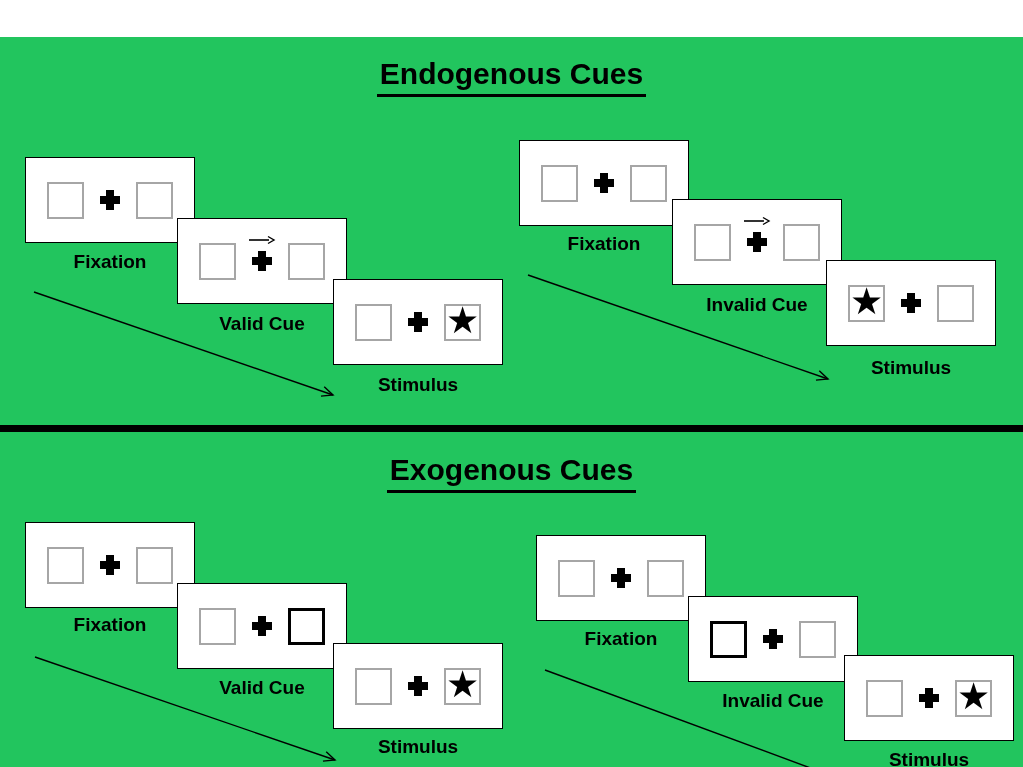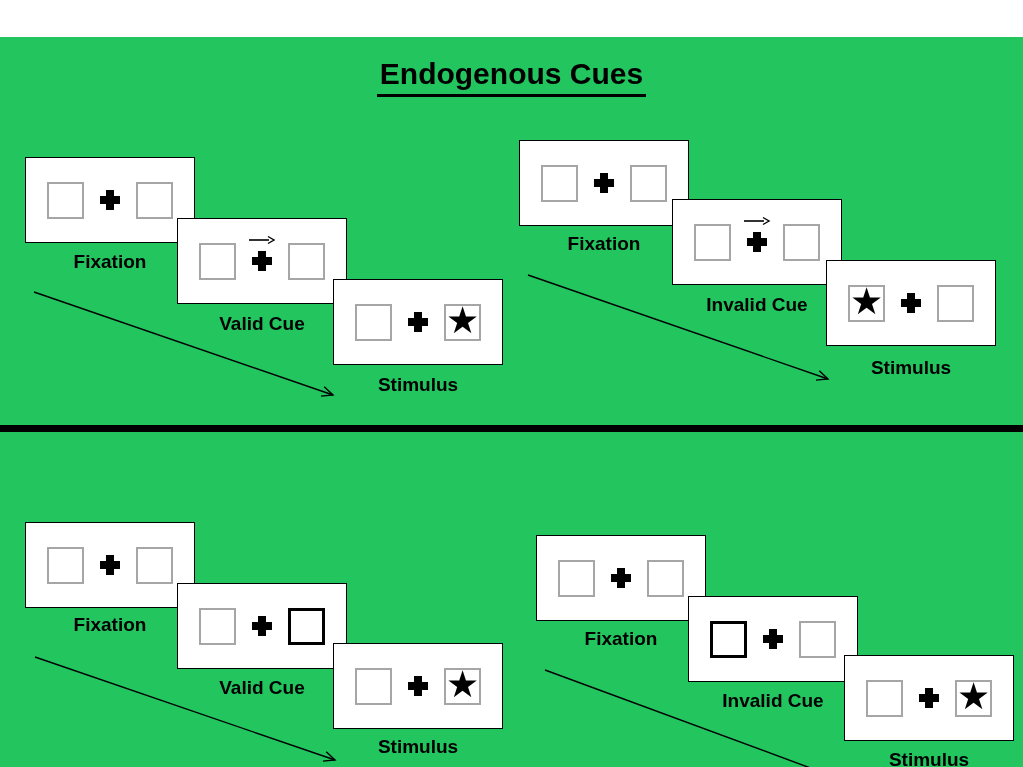--- a/index.html
+++ b/index.html
@@ -127,20 +127,23 @@
     </div>
     <div class="center">
       <div class="plus"></div>
     </div>
     <div class="box"></div>
   </div>
   <div class="plabel" style="left:826px;top:320px">Stimulus</div>
 
   <div class="divider"></div>
 
+  <div class="section-title" style="top:416px">
+    <span class="u">Exogenous Cues</span>
+  </div>
 
   <div class="panel" style="left:25px;top:485px;z-index:1">
     <div class="box"></div>
     <div class="center">
       <div class="plus"></div>
     </div>
     <div class="box"></div>
   </div>
   <div class="plabel" style="left:25px;top:577px">Fixation</div>
 

